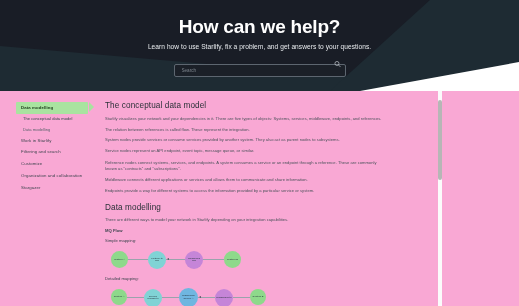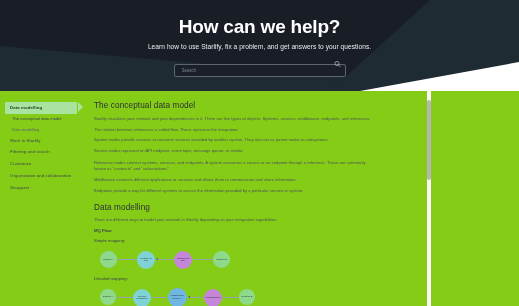--- a/index.html
+++ b/index.html
@@ -63,22 +63,23 @@
     transform: translateY(-50%);
     width: 7px; height: 7px;
     color: #c3c9cf;
     display: flex; align-items: center; justify-content: center;
   }
 
   
   .page-body {
     position: relative;
     width: 519px; height: 215px;
-    background: #84cc16;
+    background: #f9a8d4;
     display: flex;
+    padding-left: 11px;
   }
 
   
   .sidebar {
     width: 83px;
     padding-top: 11px;
     padding-left: 5px;
     flex: 0 0 83px;
   }
   .side-item {

